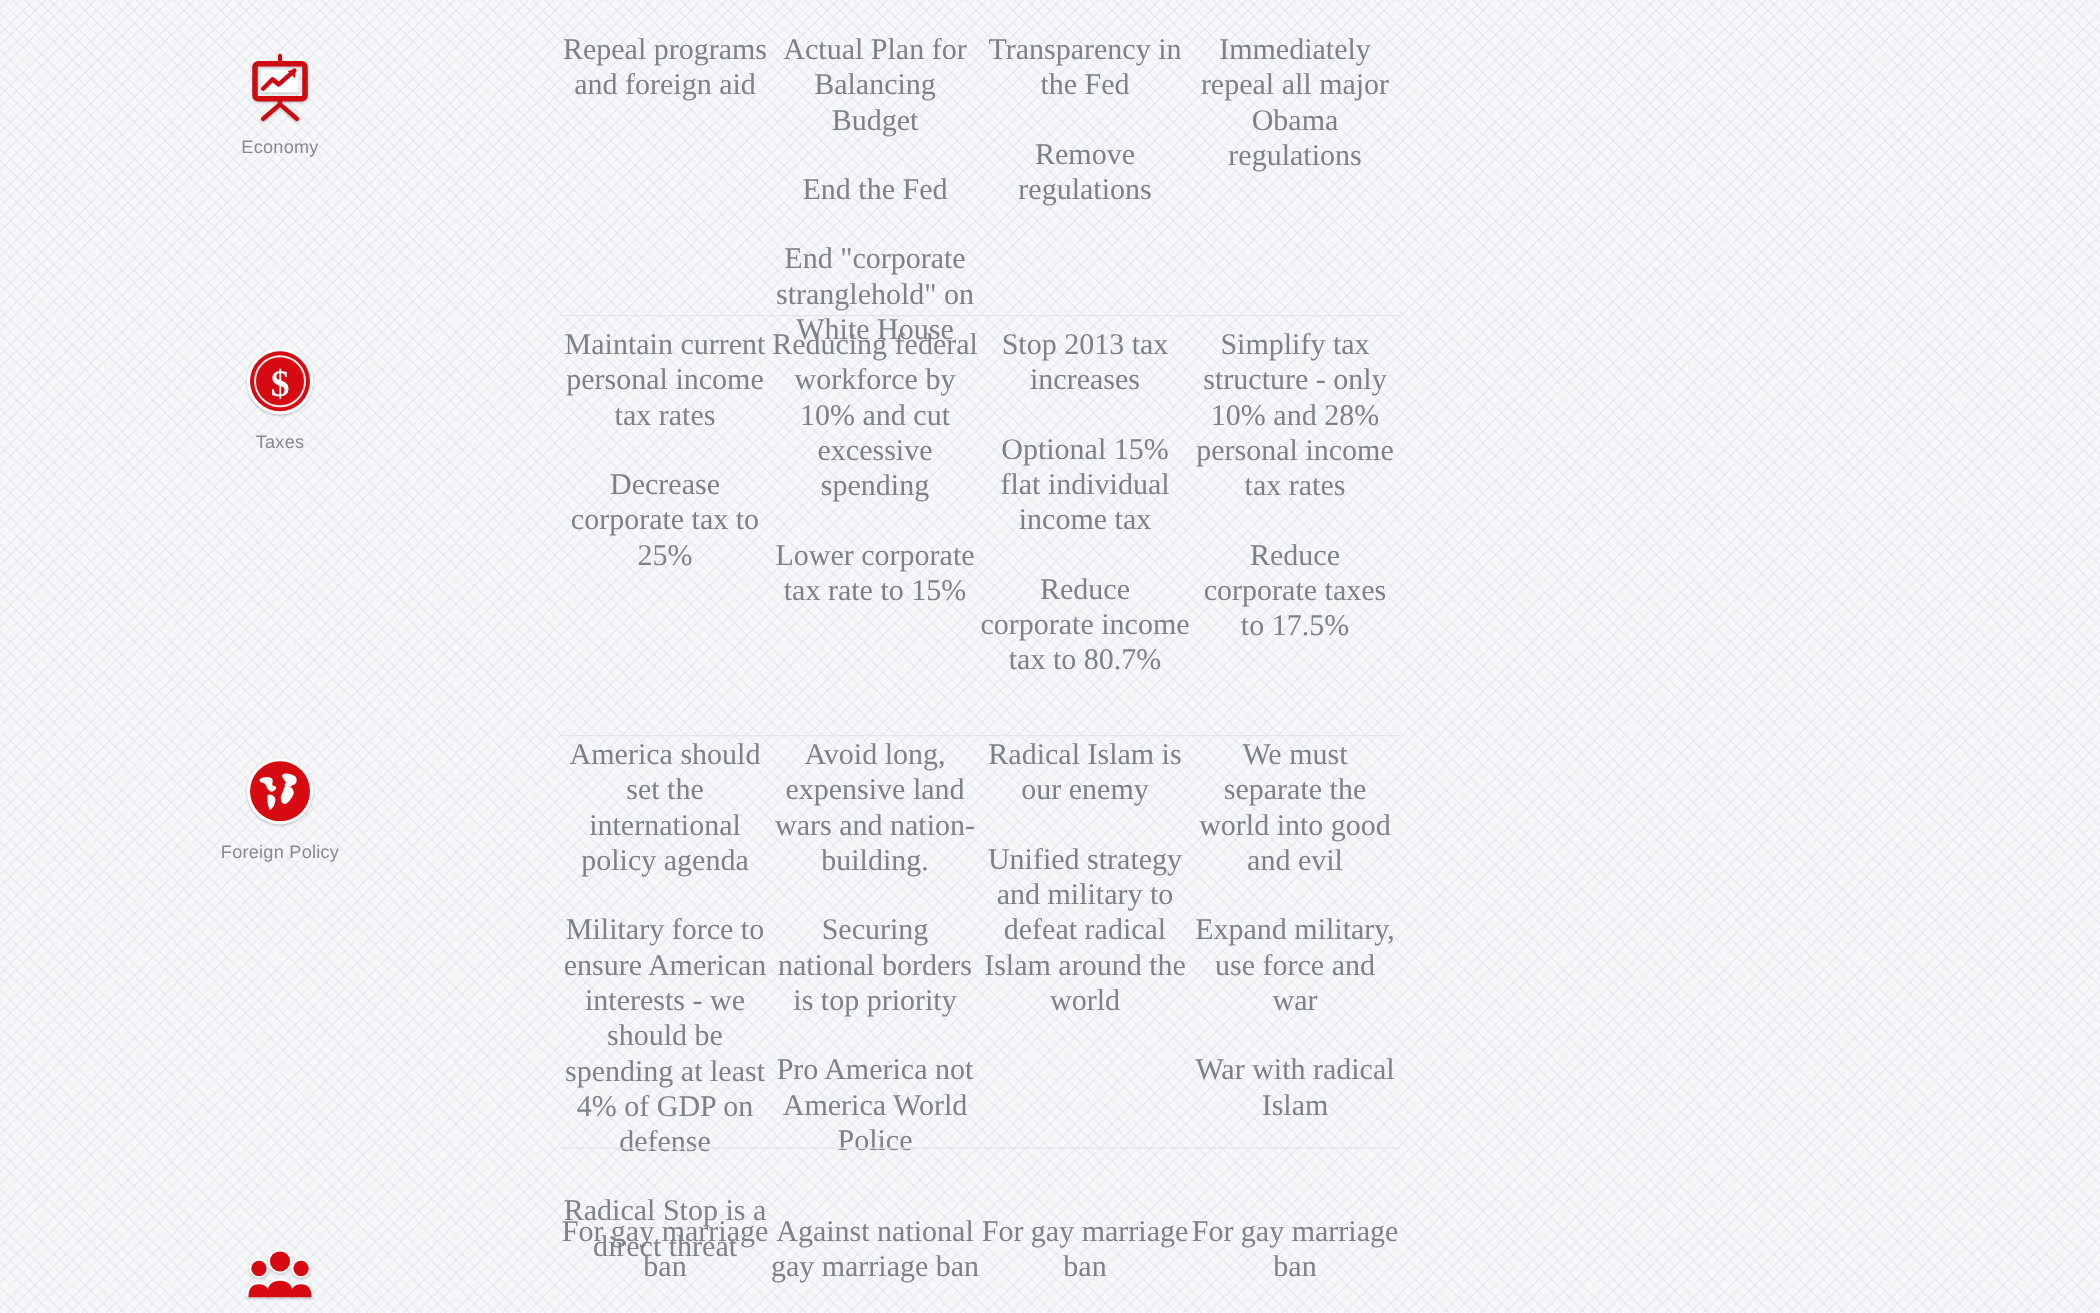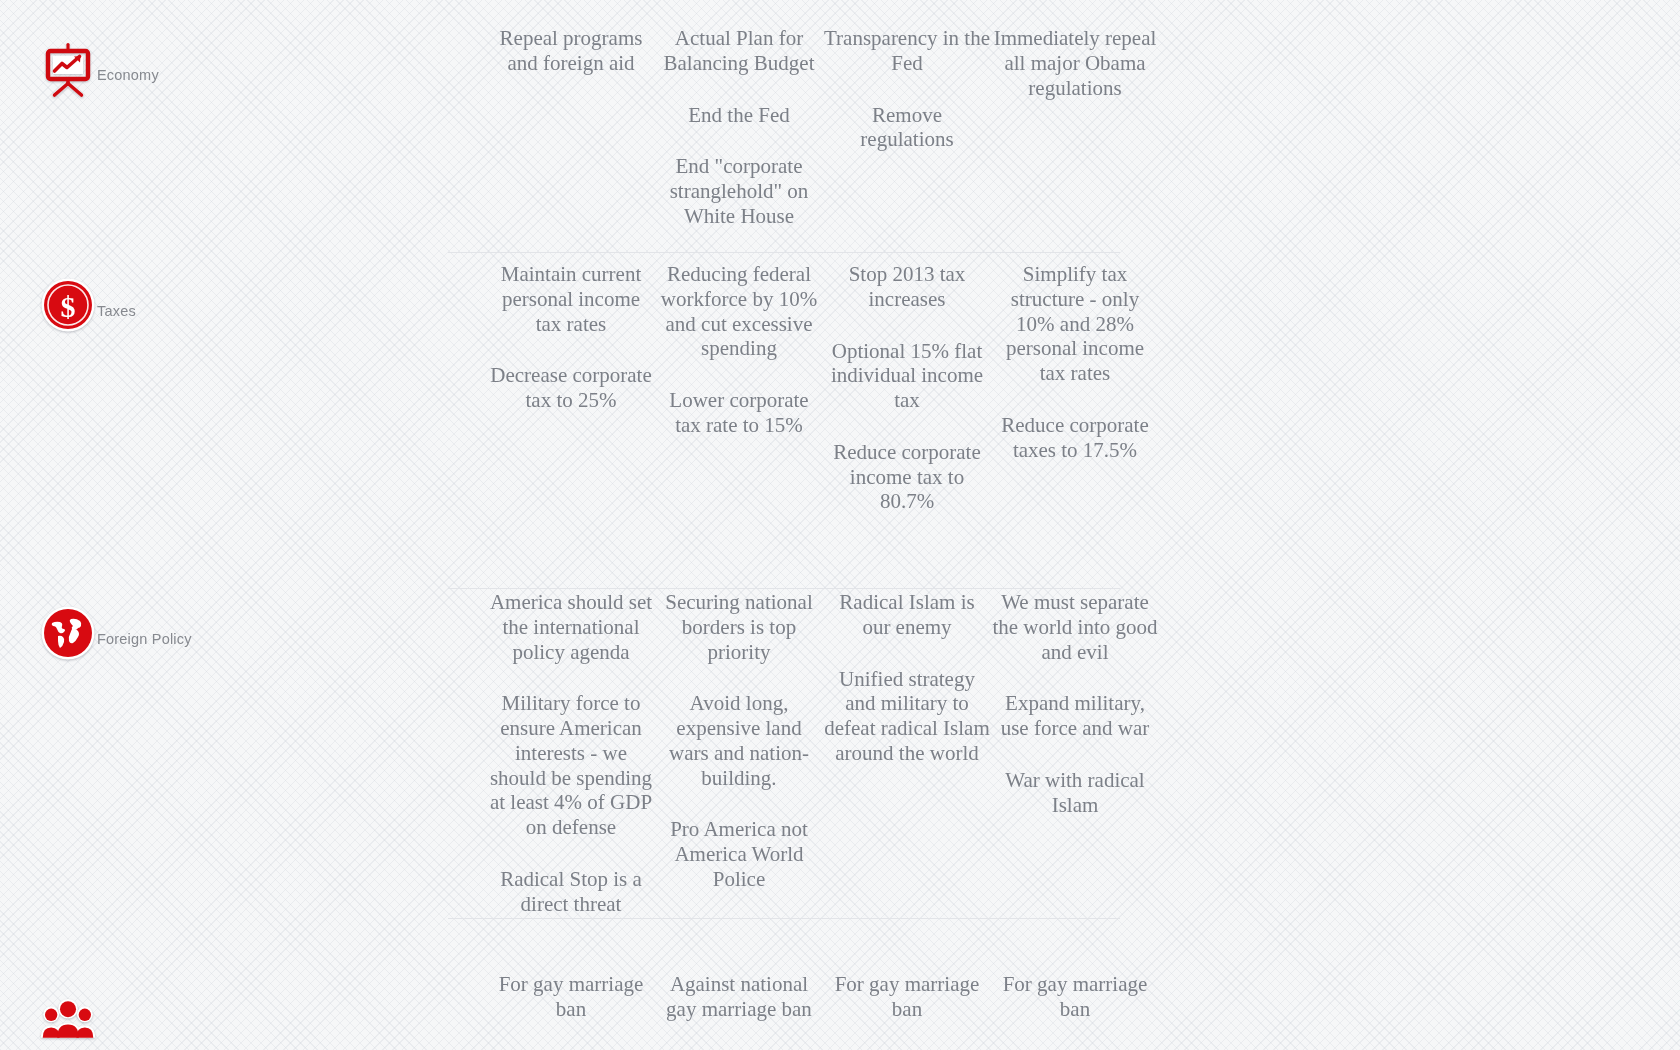--- a/index.html
+++ b/index.html
@@ -32,24 +32,23 @@
     display: flex;
     flex-direction: row;
     align-items: flex-start;
   }
 
   
   .issue-label-cell {
     width: 448px;
     flex: 0 0 448px;
     display: flex;
-    flex-direction: row;
+    flex-direction: column;
     align-items: center;
     padding-top: 14px;
-    margin-left: 39px;
   }
   .issue-icon {
     position: relative;
     width: 58px;
     height: 58px;
     display: flex;
     align-items: center;
     justify-content: center;
   }
   .issue-label {
@@ -65,21 +64,21 @@
   
   .positions-cell {
     width: 168px;
     flex: 0 0 168px;
     padding: 0 0px;
     display: flex;
     flex-direction: column;
     align-items: center;
   }
   .position-item {
-    font-size: 21px;
+    font-size: 24px;
     line-height: 1.18;
     text-align: center;
     color: #7c8088;
     margin: 0 0 27px 0;
     width: 168px;
   }
   .position-item:last-child { margin-bottom: 0; }
 
   
   .row-divider {
@@ -204,22 +203,22 @@
       <div class="issue-label">Foreign Policy</div>
     </div>
 
     <div class="positions-cell">
       <div class="position-item">America should set the international policy agenda</div>
       <div class="position-item">Military force to ensure American interests - we should be spending at least 4% of GDP on defense</div>
       <div class="position-item">Radical Stop is a direct threat</div>
     </div>
 
     <div class="positions-cell">
+      <div class="position-item">Avoid long, expensive land wars and nation-building.</div>
       <div class="position-item">Securing national borders is top priority</div>
-      <div class="position-item">Avoid long, expensive land wars and nation-building.</div>
       <div class="position-item">Pro America not America World Police</div>
     </div>
 
     <div class="positions-cell">
       <div class="position-item">Radical Islam is our enemy</div>
       <div class="position-item">Unified strategy and military to defeat radical Islam around the world</div>
     </div>
 
     <div class="positions-cell">
       <div class="position-item">We must separate the world into good and evil</div>

